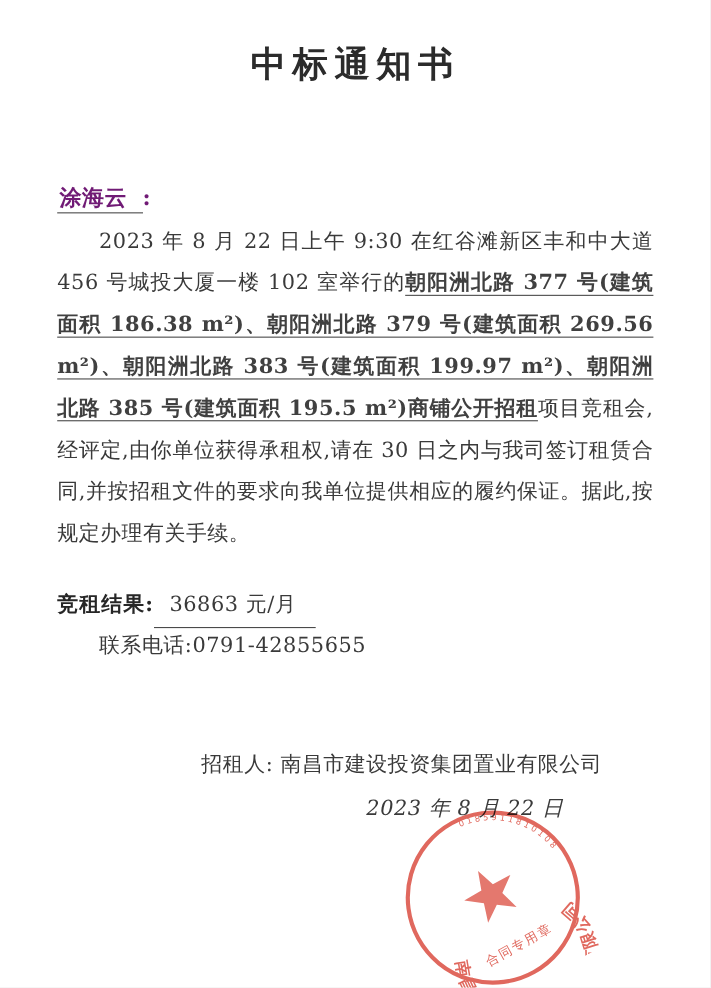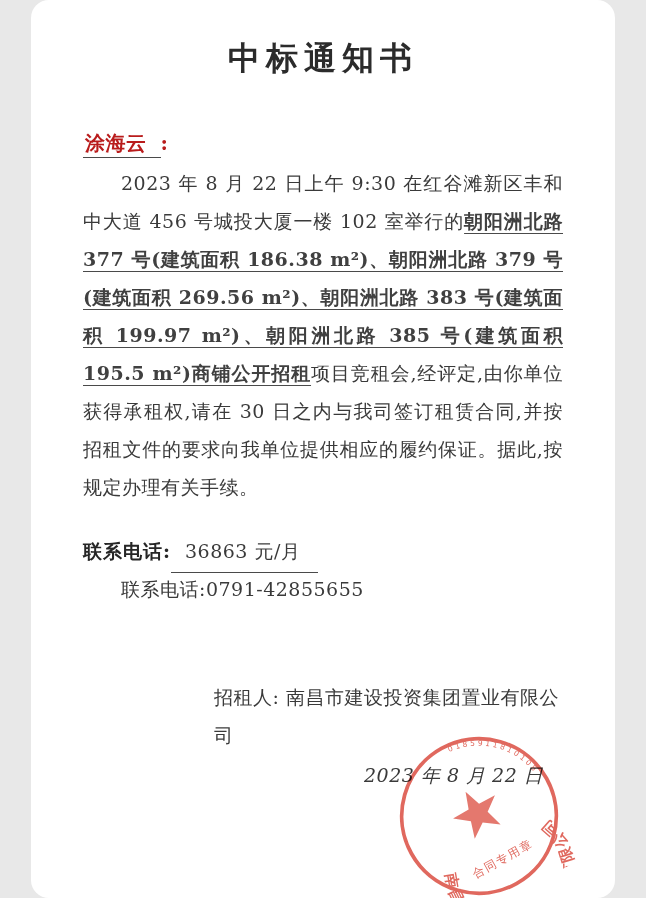--- a/index.html
+++ b/index.html
@@ -1,44 +1,43 @@
 <!DOCTYPE html>
 <html><head>
 <meta charset="utf-8">
 <style>
   html,body{margin:0;padding:0;background:#e8e8e8;}
   .page{
     position:relative;
-    width:584px;height:898px;
+    width:646px;height:898px;
     margin:0 auto;
     background:#ffffff;
     box-sizing:border-box;
     padding:30px 52px 0 52px;
     overflow:hidden;
     font-family:"DejaVu Serif","Liberation Serif",serif;
     color:#3a3a3a;
     font-size:19px;
     line-height:38px;
     letter-spacing:0.5px;
-    border-radius:18px;
   }
   .title{
     text-align:center;
     font-size:32px;
     line-height:44px;
     font-weight:700;
     letter-spacing:6px;
     color:#2b2b2b;
     margin:6px 0 0 0;
   }
   .addressee{
-    margin-top:44px;
+    margin-top:80px;
     font-weight:700;
     font-size:20px;
-    color:#b91c1c;
+    color:#701a75;
   }
   .addressee .name{
     border-bottom:1.5px solid #4a4a4a;
     padding:0 14px 2px 2px;
   }
   .para{
     margin:0;
     text-indent:2em;
     text-align:justify;
   }
@@ -99,21 +98,21 @@
 
   <h1 class="title">中标通知书</h1>
 
   <div class="addressee">
     <span class="name">涂海云</span><span>:</span>
   </div>
 
   <p class="para p1"><span>2023 年 8 月 22 日上午 9:30 在红谷滩新区丰和中大道 456 号城投大厦一楼 102 室举行的</span><span class="emph">朝阳洲北路 377 号(建筑面积 186.38 m²)、朝阳洲北路 379 号(建筑面积 269.56 m²)、朝阳洲北路 383 号(建筑面积 199.97 m²)、朝阳洲北路 385 号(建筑面积 195.5 m²)商铺公开招租</span><span>项目竞租会,经评定,由你单位获得承租权,请在 30 日之内与我司签订租赁合同,并按招租文件的要求向我单位提供相应的履约保证。据此,按规定办理有关手续。</span></p>
 
   <div class="result-line">
-    <span class="result-label">联系电话:</span><span class="result-value">36863 元/月</span>
+    <span class="result-label">竞租结果:</span><span class="result-value">36863 元/月</span>
   </div>
 
 
 
   <p class="indent-line">联系电话:0791-42855655</p>
 
   <div class="signature-line">
     <span>招租人:</span>
     <span>南昌市建设投资集团置业有限公司</span>
   </div>

